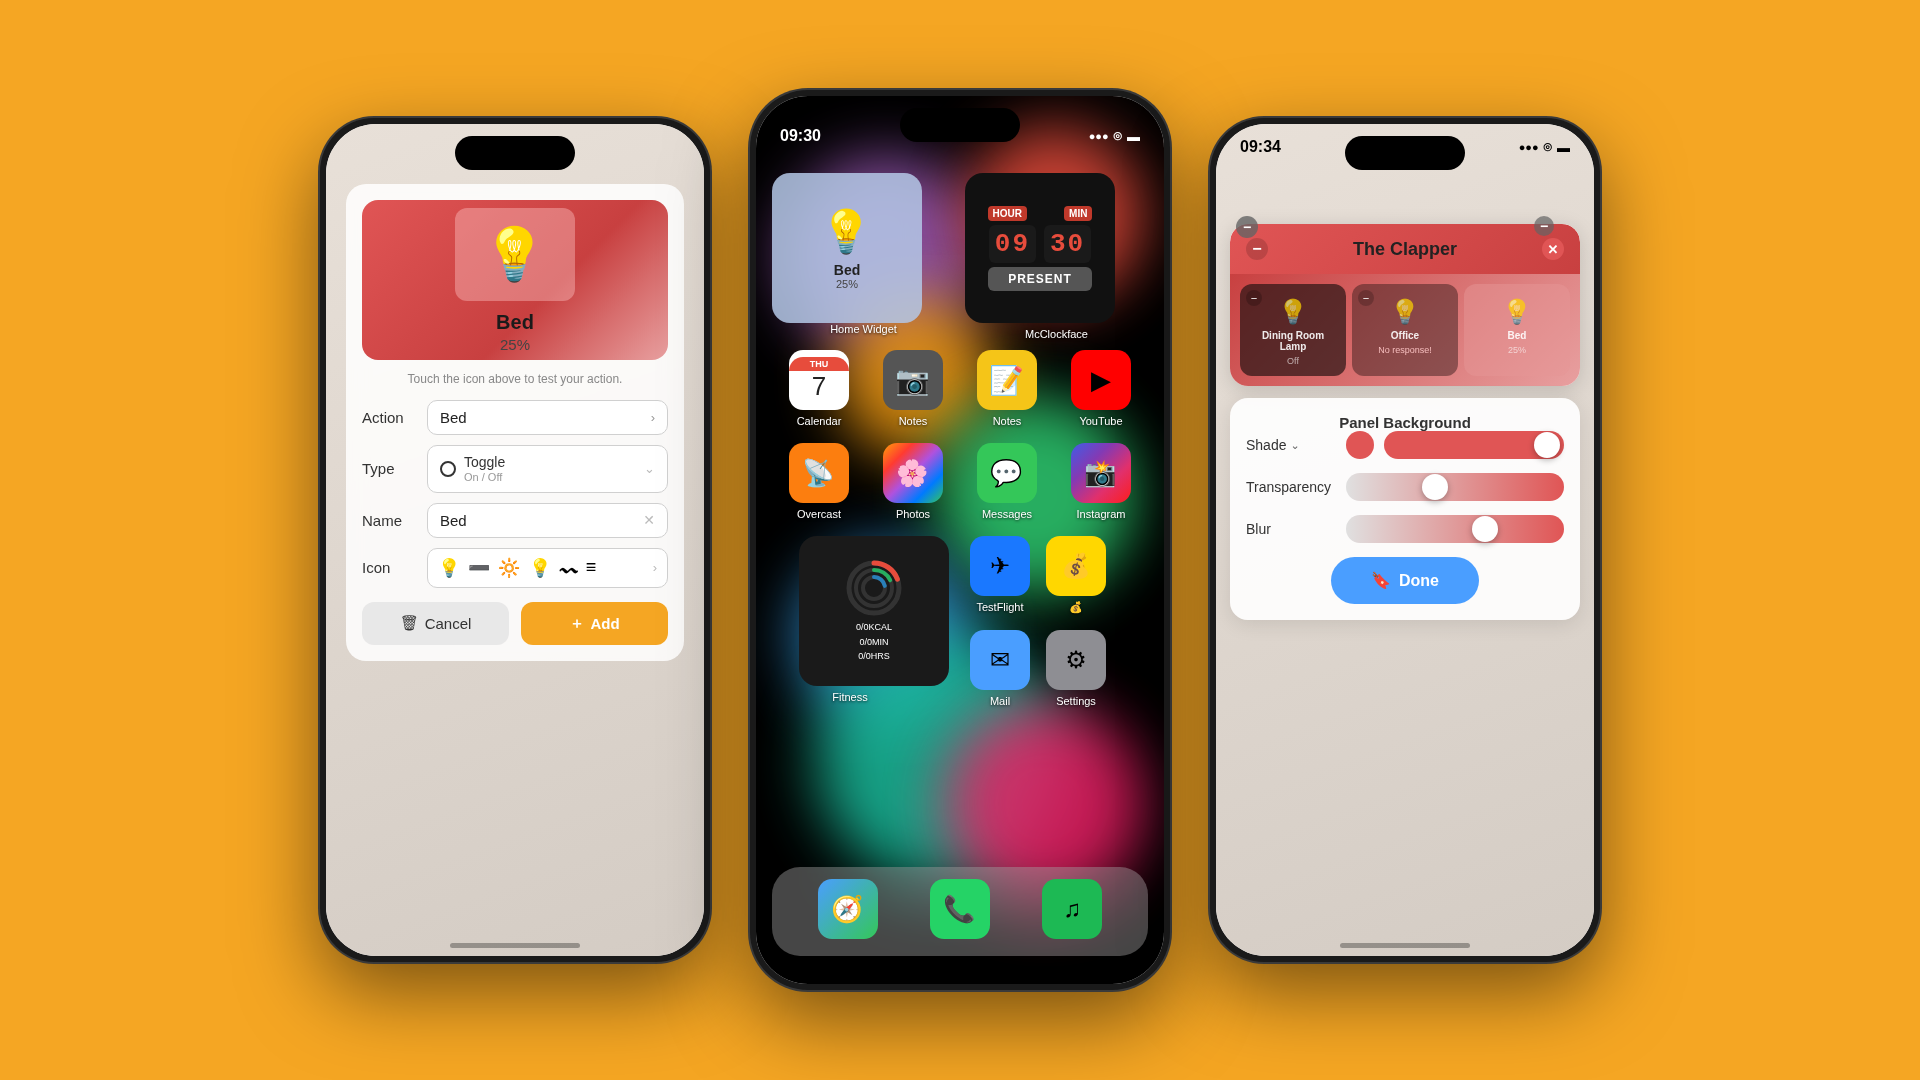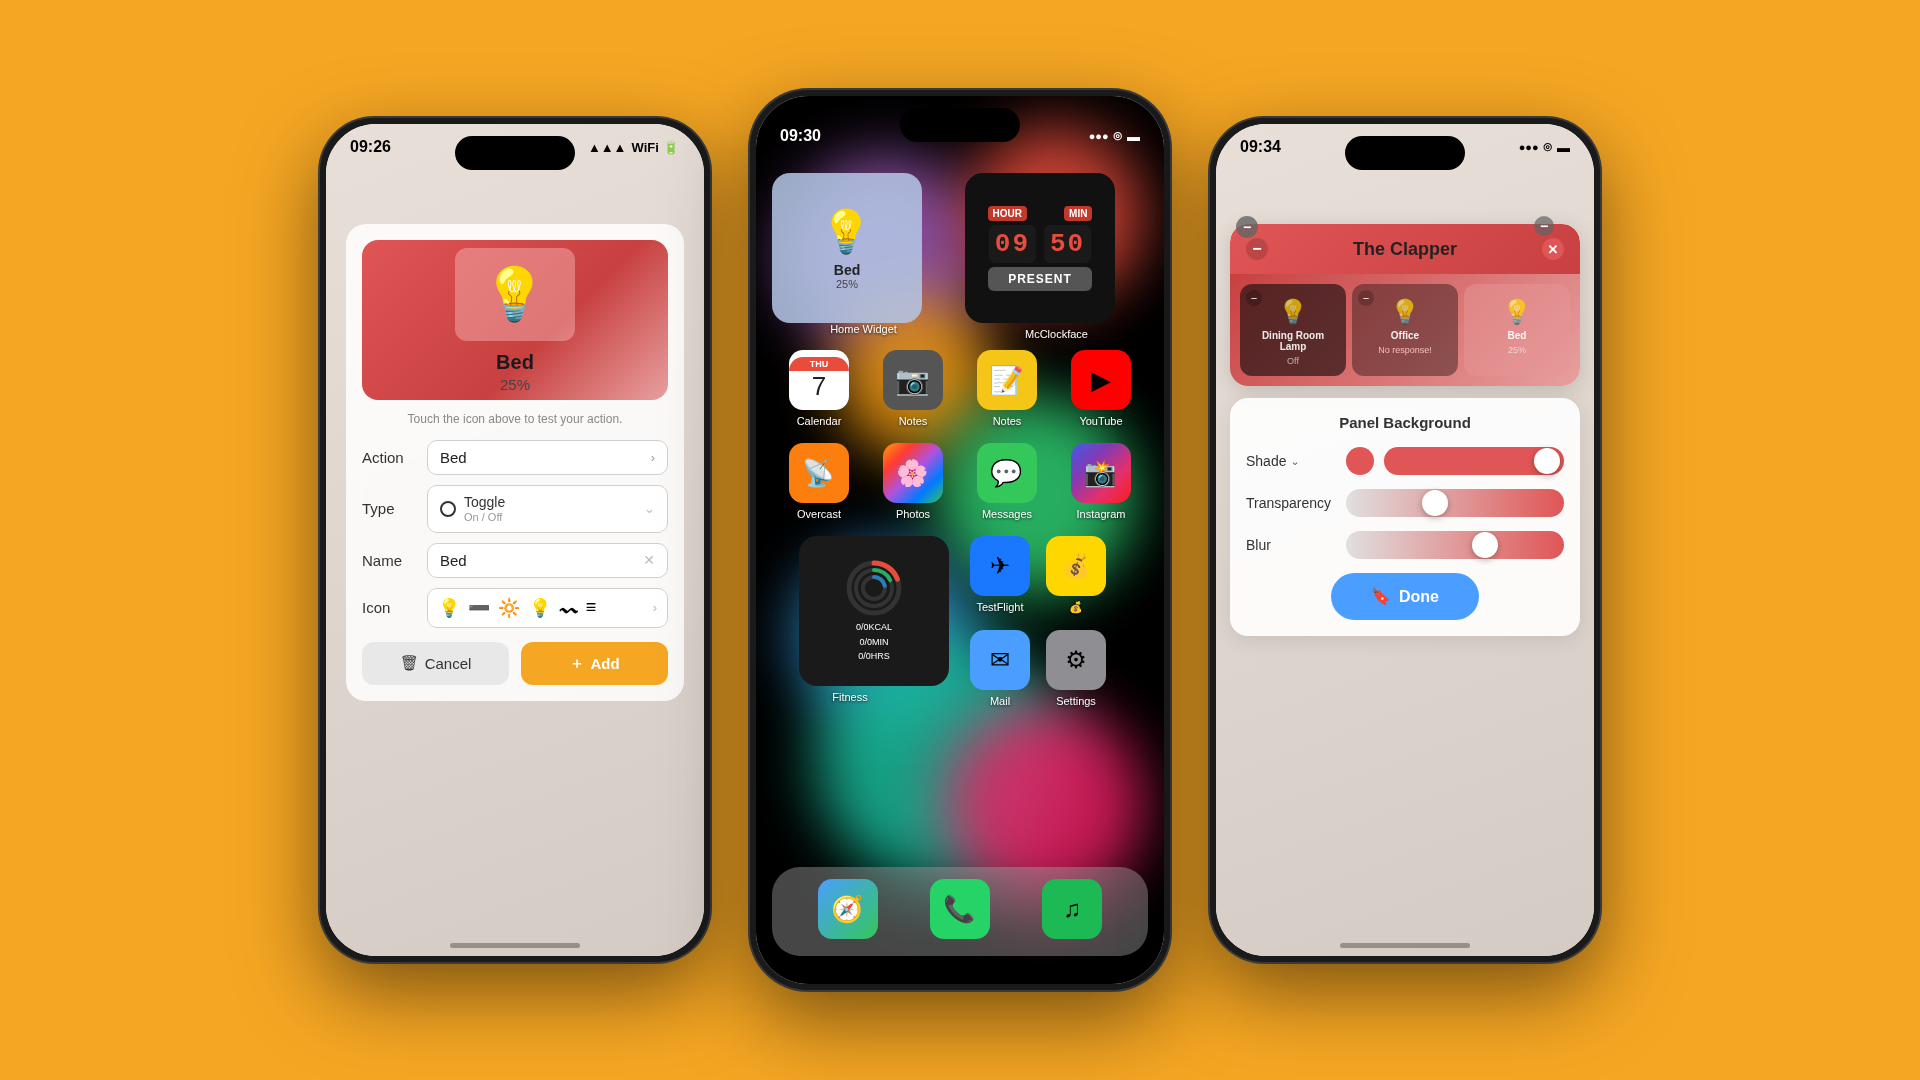--- a/index.html
+++ b/index.html
@@ -480,21 +480,20 @@
 
     .light-card-bulb { font-size: 24px; color: rgba(255,255,255,0.7); margin-top: 4px; }
     .light-card-name { font-size: 10px; color: rgba(255,255,255,0.9); font-weight: 600; text-align: center; }
     .light-card-status { font-size: 9px; color: rgba(255,255,255,0.6); text-align: center; }
 
     .panel-bg-title {
       font-size: 15px;
       font-weight: 600;
       color: #333;
       text-align: center;
-      margin-bottom: 16px;
     }
 
     .slider-row {
       display: flex;
       align-items: center;
       margin-bottom: 14px;
       gap: 10px;
     }
 
     .slider-label {
@@ -630,28 +629,20 @@
       z-index: 5;
     }
   </style>
 </head>
 <body>
 
 <div class="phone">
   <div class="phone-inner">
     <div class="phone1-bg"></div>
     <div class="dynamic-island"></div>
-    <div class="status-bar p1-status">
-      <span class="status-time">09:26</span>
-      <div class="status-icons">
-        <span>▲▲▲</span>
-        <span>WiFi</span>
-        <span>🔋</span>
-      </div>
-    </div>
 
     <div class="action-card">
       <div class="light-widget">
         <div class="light-widget-inner">
           <span class="bulb-icon-large">💡</span>
         </div>
         <div class="light-label">Bed</div>
         <div class="light-percent">25%</div>
       </div>
       <div class="hint-text">Touch the icon above to test your action.</div>
@@ -748,21 +739,21 @@
         <div style="text-align:center;font-size:11px;color:white;text-shadow:0 1px 3px rgba(0,0,0,0.8);">Home Widget</div>
       </div>
       <div style="flex:1;">
         <div class="clock-widget">
           <div class="clock-labels">
             <span class="clock-badge">HOUR</span>
             <span class="clock-badge">MIN</span>
           </div>
           <div class="clock-digits">
             <div class="digit-block">09</div>
-            <div class="digit-block">50</div>
+            <div class="digit-block">30</div>
           </div>
           <div class="clock-present">PRESENT</div>
         </div>
         <div style="text-align:center;margin-top:5px;font-size:11px;color:white;text-shadow:0 1px 3px rgba(0,0,0,0.8);">McClockface</div>
       </div>
     </div>
 
     <div class="app-row" style="position:relative;z-index:2;padding:0 16px;margin-bottom:16px;">
       <div class="app-item">
         <div class="app-icon ic-calendar" style="background:white;flex-direction:column;font-size:12px;">

